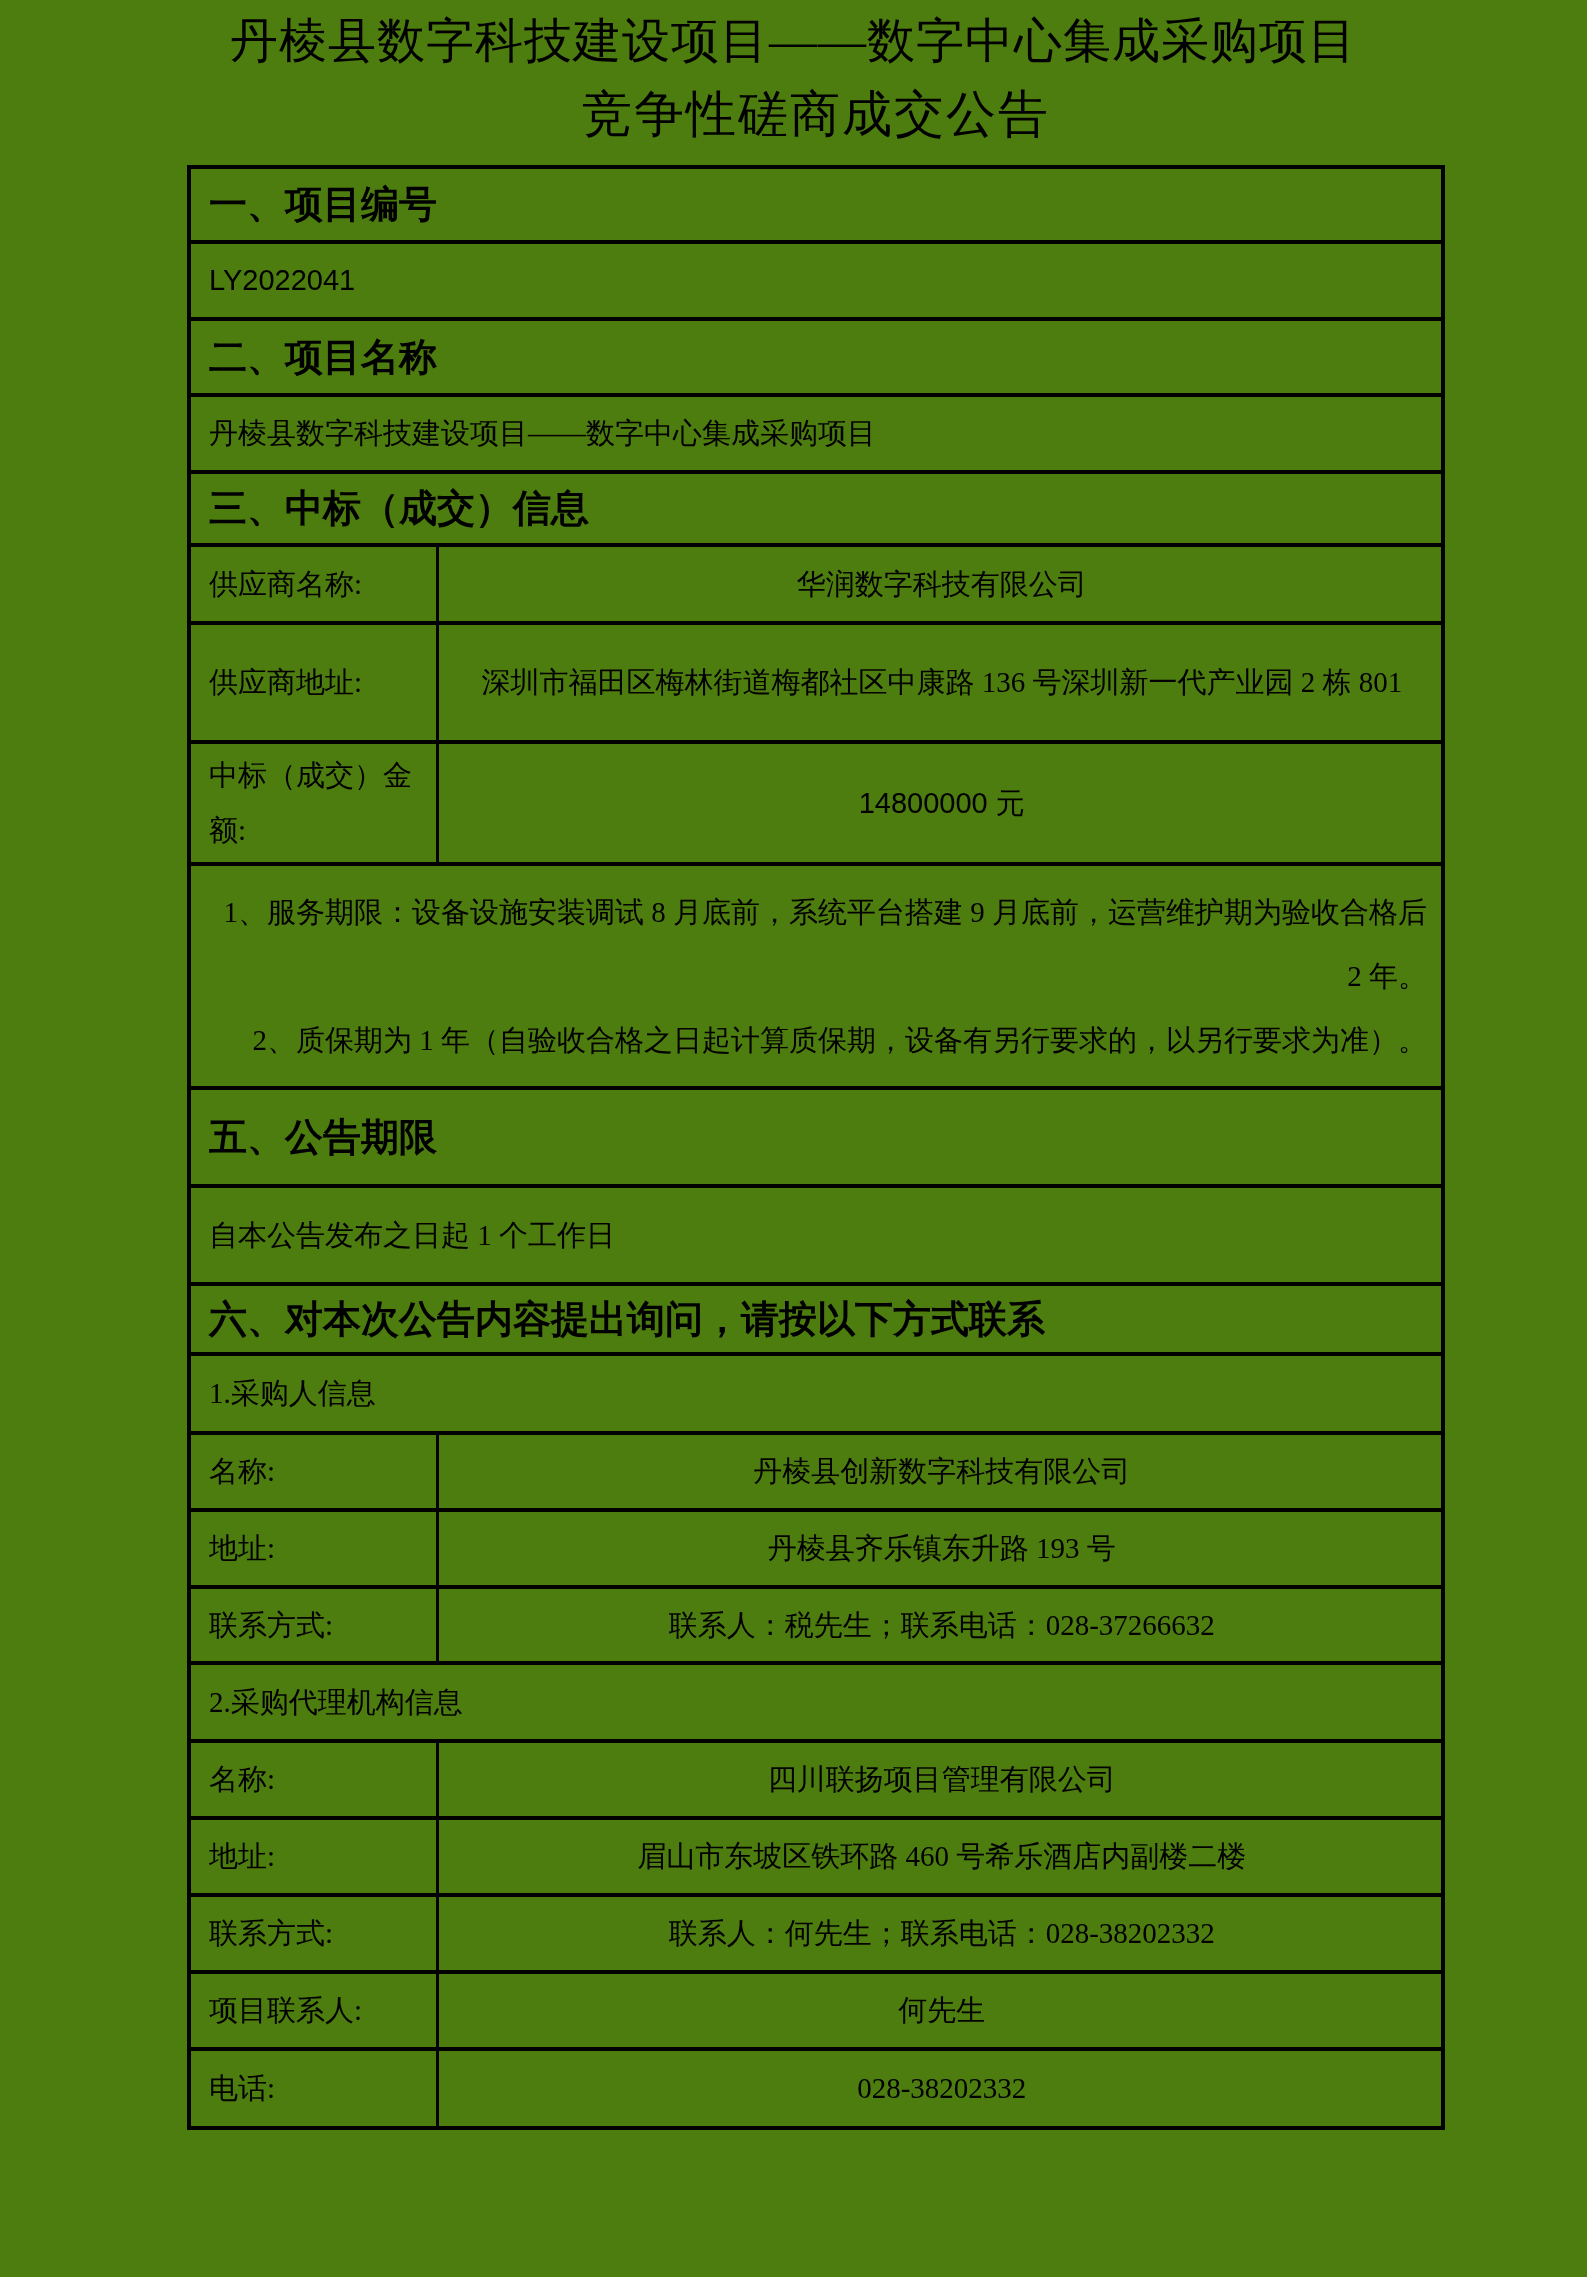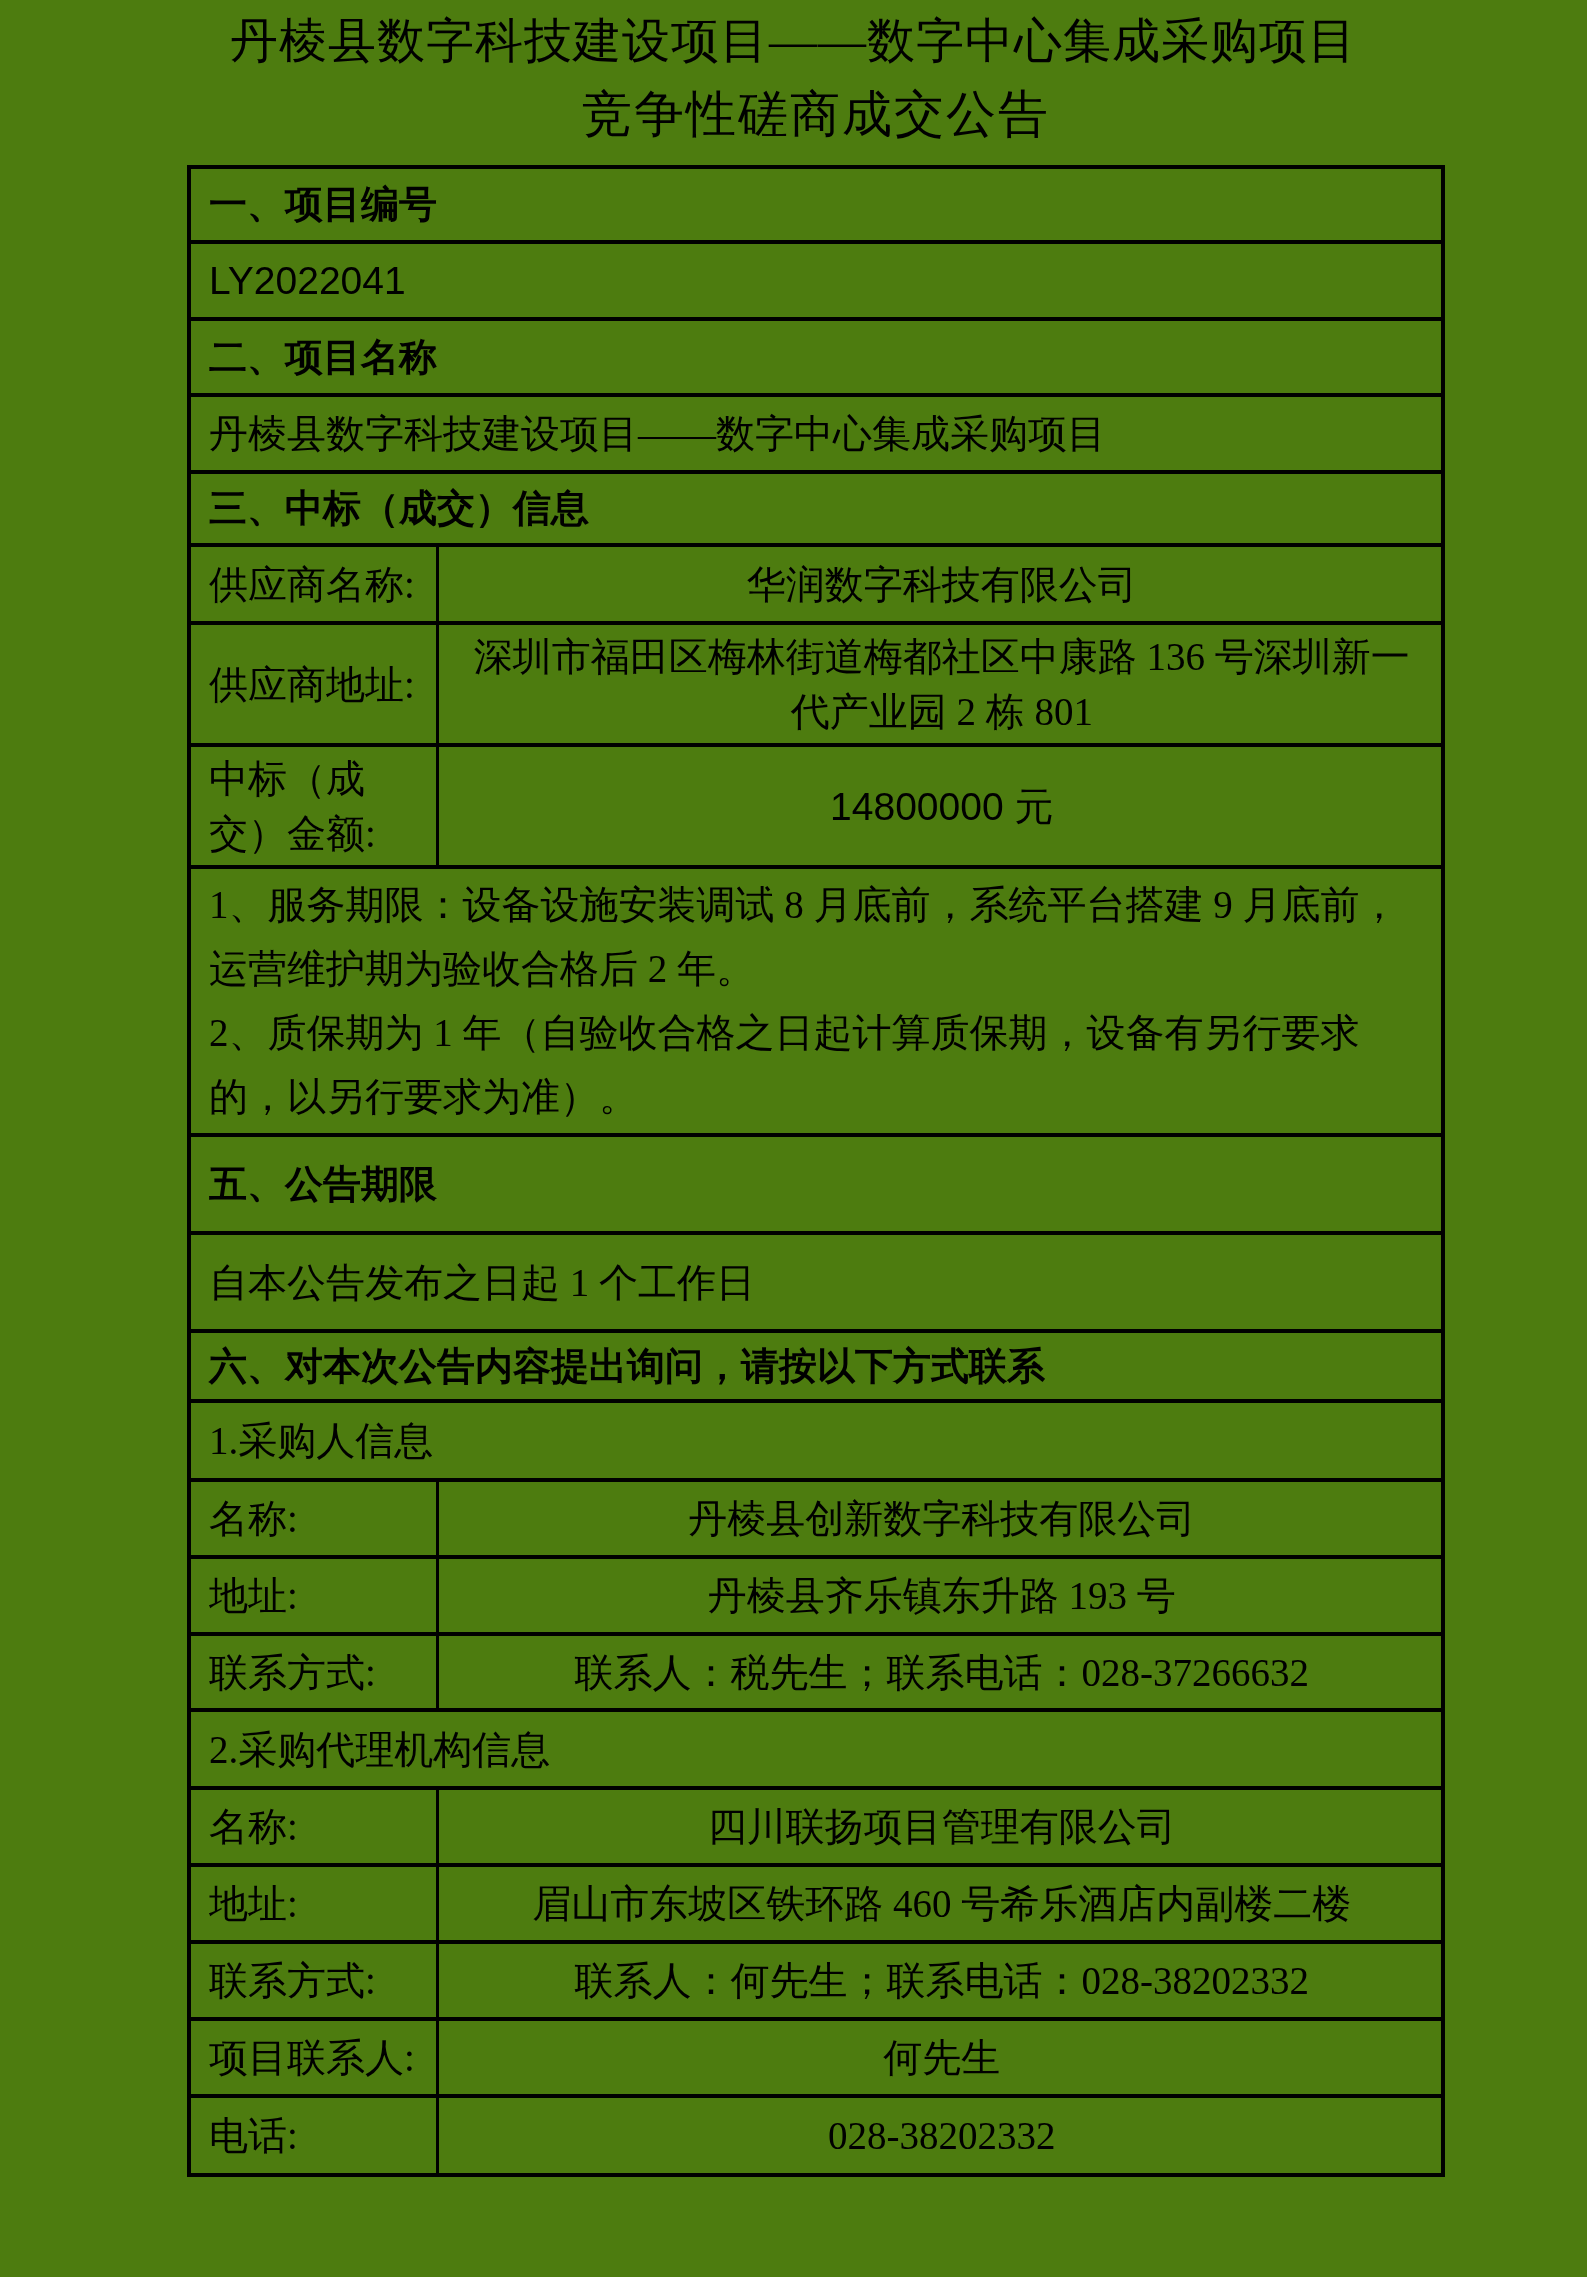--- a/index.html
+++ b/index.html
@@ -16,29 +16,29 @@
   table.doc{
     position:absolute;top:165px;left:187px;
     width:1258px;
     border-collapse:collapse;table-layout:fixed;
     border:4px solid #000;
   }
   table.doc td{
     border:3px solid #000;
     border-top-width:4px;border-bottom-width:4px;
     padding:4px 14px 4px 18px;
-    font-size:39px;line-height:55px;
+    font-size:29px;line-height:55px;
     vertical-align:middle;
     word-break:break-all;
   }
   tr.r-sec td{font-weight:700;font-size:38px;}
   td.lbl{padding-left:24px;}
   td.val{padding-left:16px;text-align:center;}
   td.sans, .sans{font-family:"Liberation Sans","DejaVu Sans",sans-serif;font-size:27px;}
-  td.details p{margin:0;line-height:64px;}
+  td.details p{margin:0;line-height:64px;text-align:right;}
   col.c1{width:248px;}
 </style>
 </head>
 <body>
 
 <div class="page">
 
   <div class="title-block">
     <div class="title-line1">丹棱县数字科技建设项目——数字中心集成采购项目</div>
     <div class="title-line2">竞争性磋商成交公告</div>

